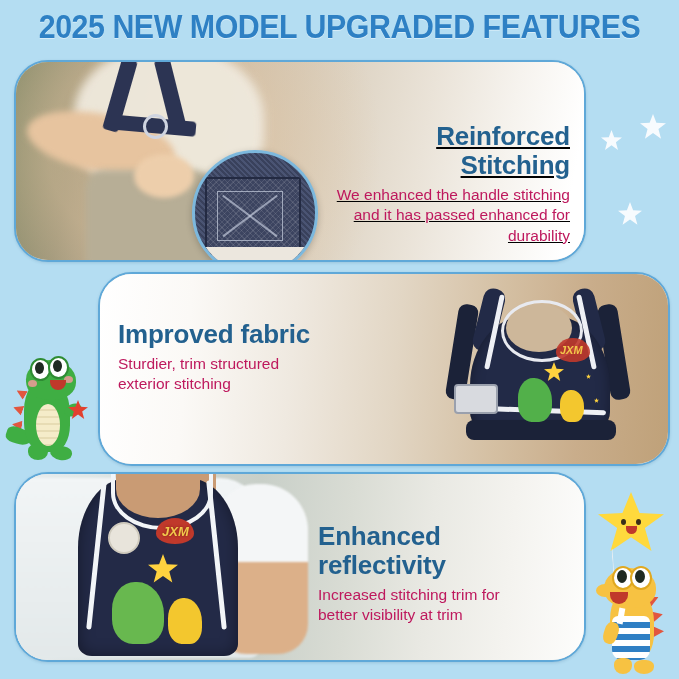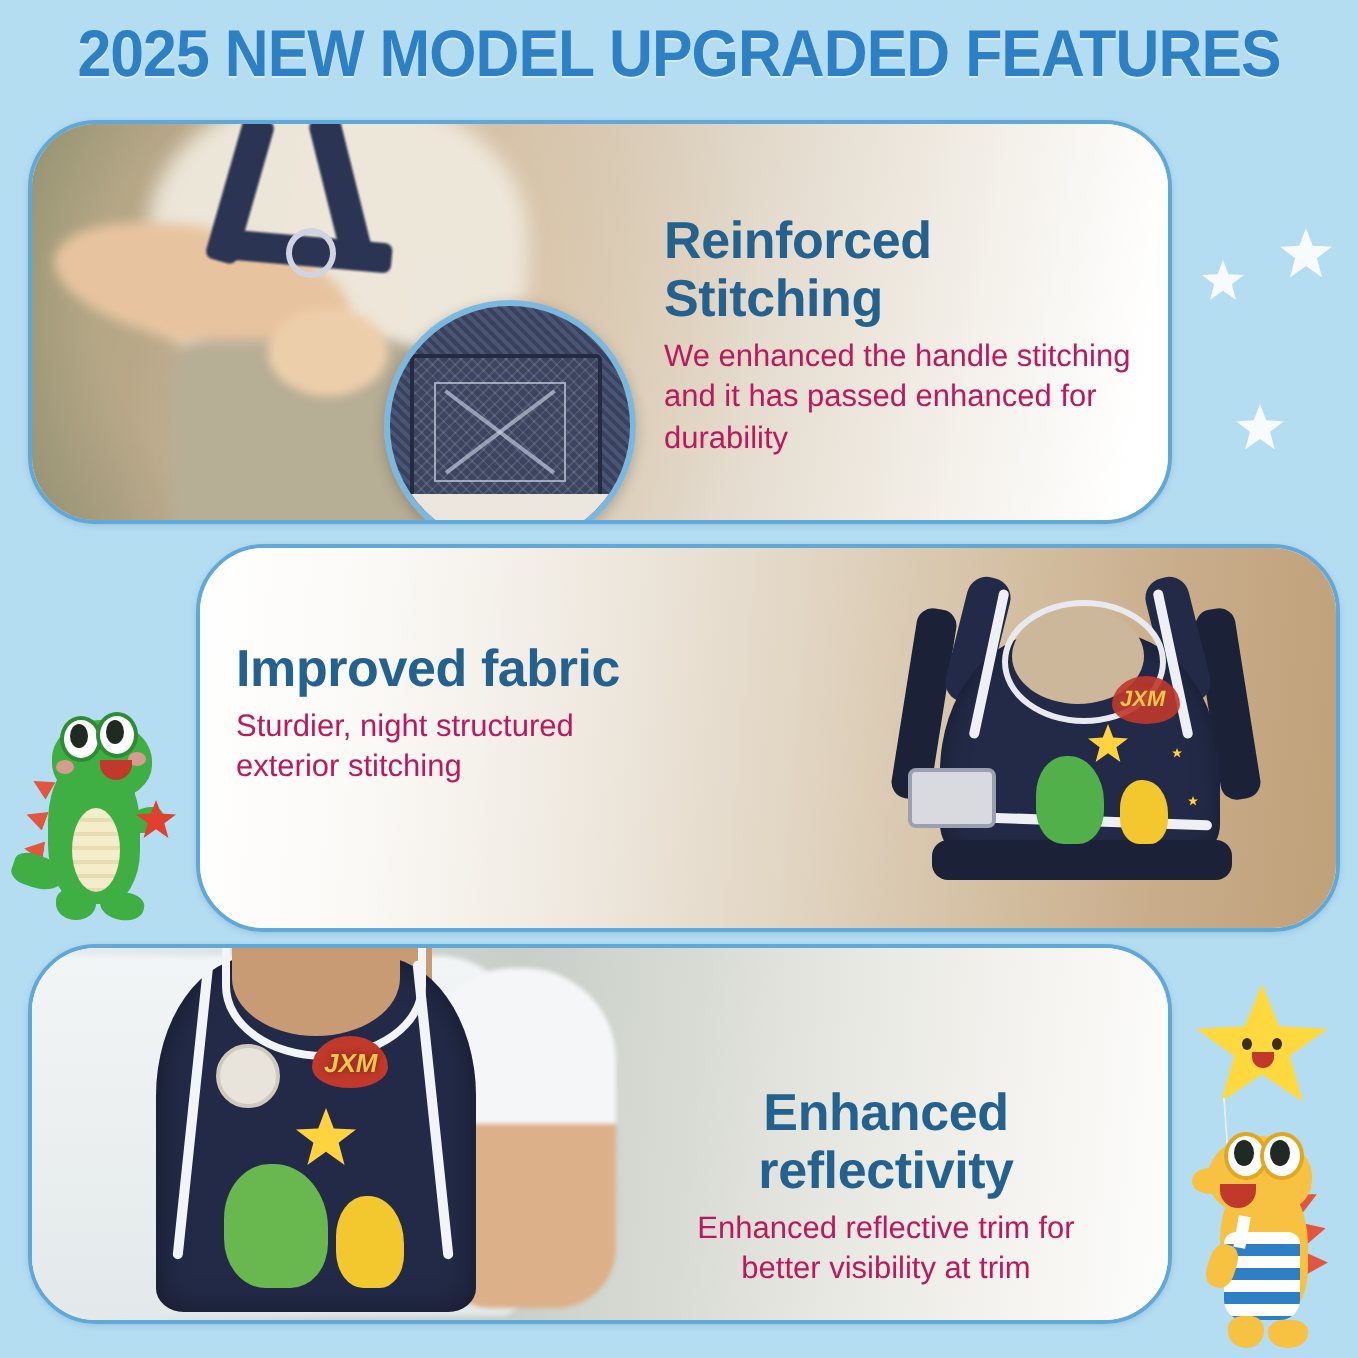--- a/index.html
+++ b/index.html
@@ -95,21 +95,21 @@
     background:#3c4460;border:2px solid #232a42;border-radius:3px;
     background-image:repeating-linear-gradient(45deg,rgba(255,255,255,.10) 0 1px,transparent 1px 4px),
                      repeating-linear-gradient(-45deg,rgba(255,255,255,.10) 0 1px,transparent 1px 4px);}
   #p1-inset .xstitch{position:absolute;left:22px;top:38px;width:64px;height:48px;
     border:1.5px solid rgba(200,208,225,.7);}
   #p1-inset .xstitch:before,#p1-inset .xstitch:after{content:"";position:absolute;
     left:-2px;top:23px;width:68px;height:1.5px;background:rgba(200,208,225,.65);}
   #p1-inset .xstitch:before{transform:rotate(37deg);}
   #p1-inset .xstitch:after{transform:rotate(-37deg);}
   #p1-inset .btm{position:absolute;left:0;bottom:0;width:100%;height:26px;background:#ece7de;}
-  #panel1 .txtcol{left:316px;top:44px;width:238px;text-align:left;}
+  #panel1 .txtcol{left:316px;top:60px;width:238px;text-align:right;text-decoration:underline;}
 
   
   #panel2{left:98px;top:272px;width:568px;height:190px;}
   #panel2 .photo{
     background:linear-gradient(95deg,#ffffff 0%,#fbf9f6 16%,#efe9e0 34%,#e2d6c4 52%,#d4bfa2 70%,#c9ad8b 84%,#bfa179 100%);
   }
   #panel2 .txtcol{left:18px;top:46px;width:280px;text-align:left;}
   
   #vest{position:absolute;left:318px;top:6px;width:240px;height:180px;}
   .vs{position:absolute;background:#222a47;}
@@ -176,21 +176,21 @@
     background:#c0392b;border-radius:50% 50% 50% 50%/60% 60% 40% 40%;}
   #kid .logo{position:absolute;left:146px;top:50px;z-index:7;font-size:13px;font-weight:700;
     color:#f2c84b;font-style:italic;text-shadow:0 0 3px #7d2018;}
   #kid .art{position:absolute;left:92px;top:84px;width:110px;height:90px;z-index:7;}
   #kid .art .dino{position:absolute;left:4px;top:24px;width:52px;height:62px;
     background:#68b84f;border-radius:44% 52% 36% 40%;}
   #kid .art .dino2{position:absolute;left:60px;top:40px;width:34px;height:46px;
     background:#f3c72e;border-radius:44% 52% 36% 40%;}
   #kid .art .star{position:absolute;left:40px;top:-4px;width:30px;height:30px;background:#ffd23f;
     clip-path:polygon(50% 0%,63% 34%,100% 36%,71% 58%,81% 95%,50% 73%,19% 95%,29% 58%,0% 36%,37% 34%);}
-  #panel3 .txtcol{left:302px;top:48px;width:250px;text-align:center;margin-top:20px;}
+  #panel3 .txtcol{left:302px;top:48px;width:250px;text-align:left;}
 
   
   #dinoL{position:absolute;left:8px;top:352px;width:82px;height:112px;}
   #dinoL .body{position:absolute;left:16px;top:26px;width:46px;height:74px;
     background:#3fae43;border-radius:44% 48% 36% 40%;}
   #dinoL .head{position:absolute;left:18px;top:8px;width:50px;height:40px;
     background:#3fae43;border-radius:48% 52% 44% 46%;}
   #dinoL .belly{position:absolute;left:28px;top:52px;width:24px;height:42px;
     background:#f5ecc9;border-radius:50%;
     background-image:repeating-linear-gradient(180deg,#f5ecc9 0 5px,#e7dcb4 5px 7px);}
@@ -320,21 +320,21 @@
           <div class="star"></div>
           <div class="dino"></div>
           <div class="dino2"></div>
           <div class="sp" style="left:72px;top:10px;"></div>
           <div class="sp" style="left:80px;top:34px;"></div>
         </div>
       </div>
     </div>
     <div class="txtcol">
       <p class="ptitle">Improved fabric</p>
-      <p class="pbody">Sturdier, night structured</p>
+      <p class="pbody">Sturdier, trim structured</p>
       <p class="pbody">exterior stitching</p>
     </div>
   </div>
 
   <div class="panel" id="panel3">
     <div class="photo">
       <div id="kid">
         <div class="shirt"></div>
         <div class="armR"></div>
         <div class="neckskin"></div>
@@ -348,21 +348,21 @@
         <div class="logo">JXM</div>
         <div class="art">
           <div class="star"></div>
           <div class="dino"></div>
           <div class="dino2"></div>
         </div>
       </div>
     </div>
     <div class="txtcol">
       <p class="ptitle">Enhanced reflectivity</p>
-      <p class="pbody">Enhanced reflective trim for</p>
+      <p class="pbody">Increased stitching trim for</p>
       <p class="pbody">better visibility at trim</p>
     </div>
   </div>
 
   <div id="dinoL">
     <div class="spike s1"></div>
       <div class="spike s2"></div>
       <div class="spike s3"></div>
     <div class="tail"></div>
     <div class="body"></div>

